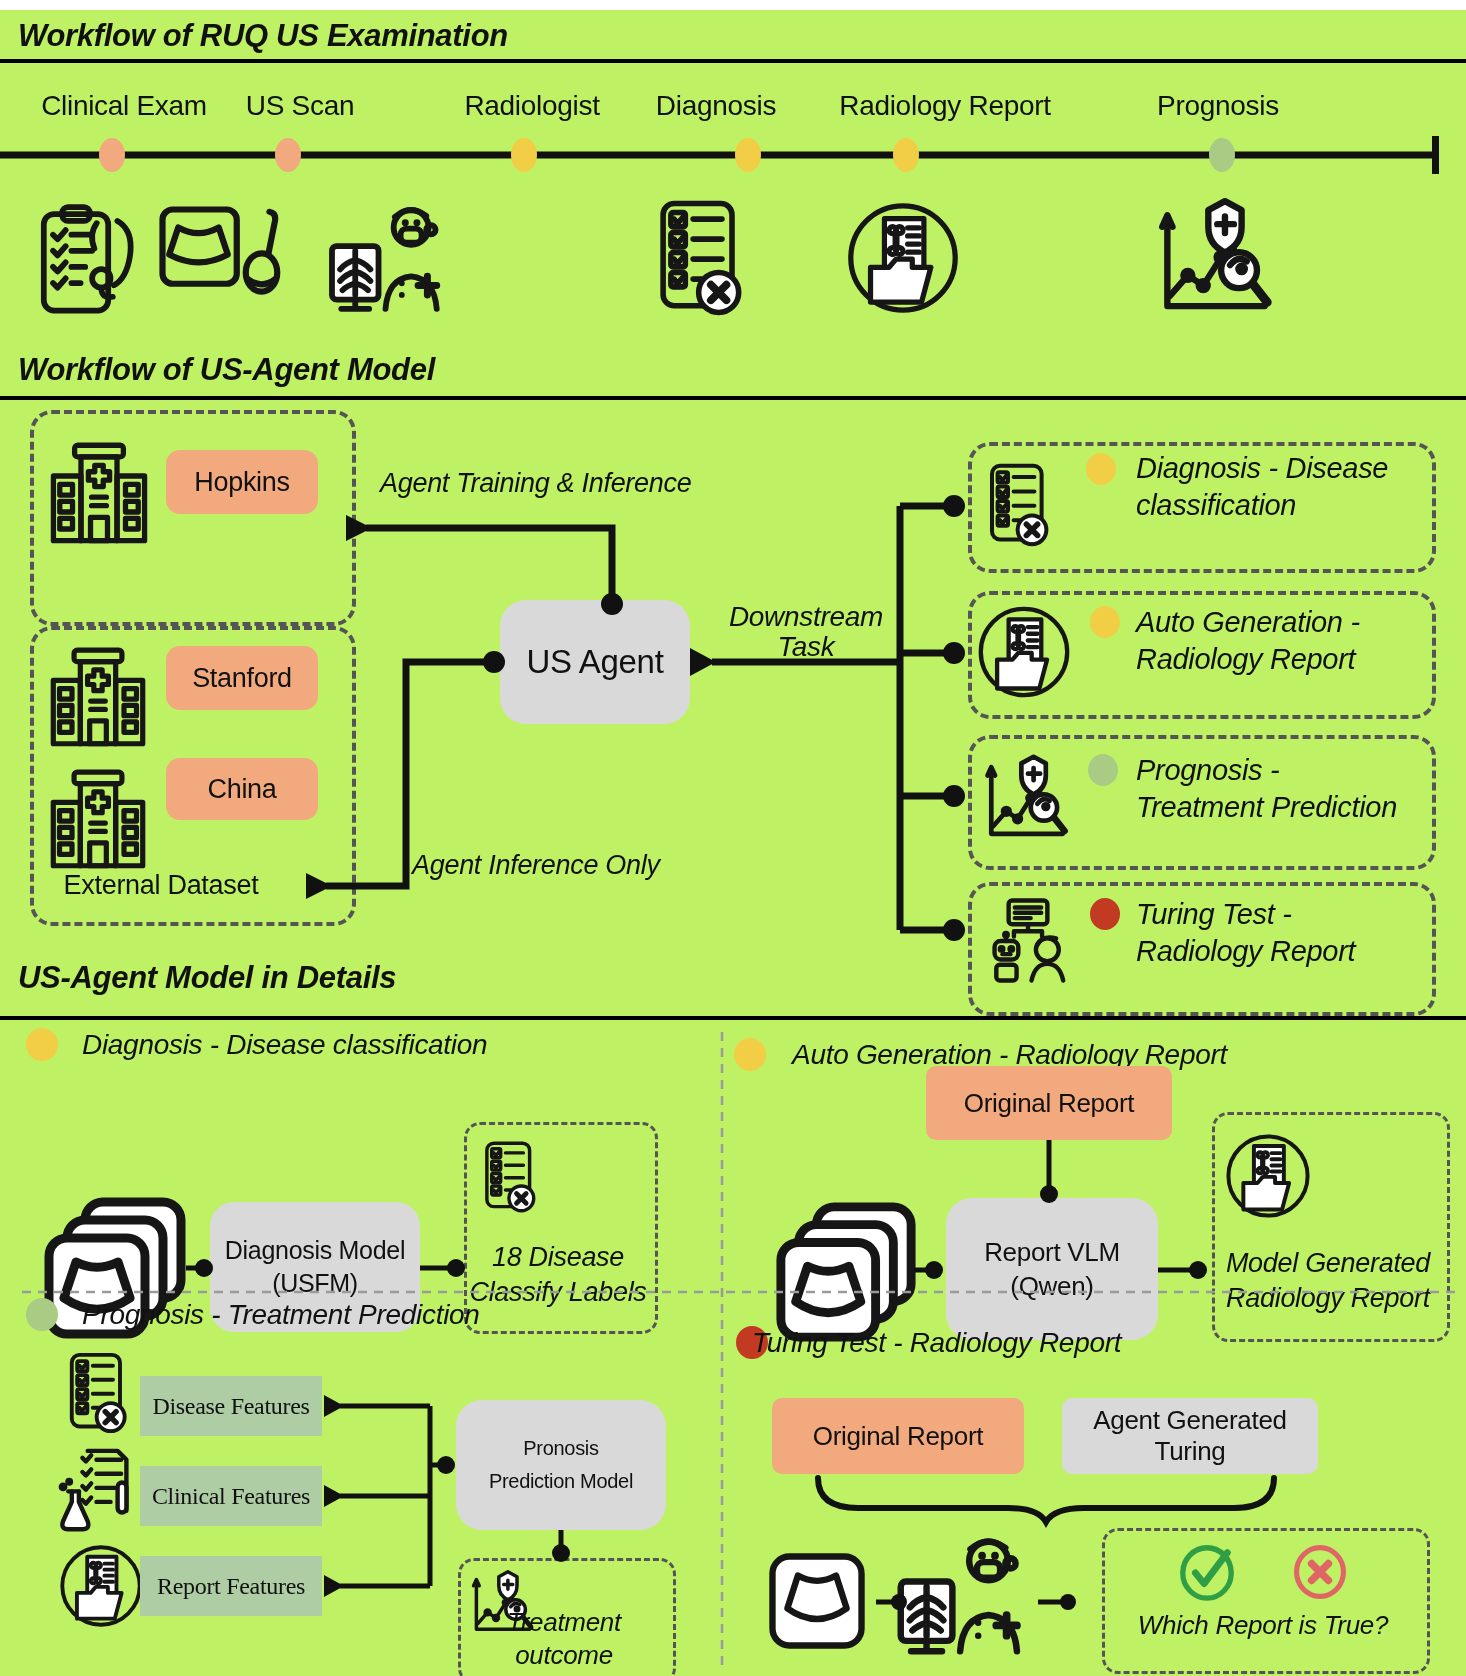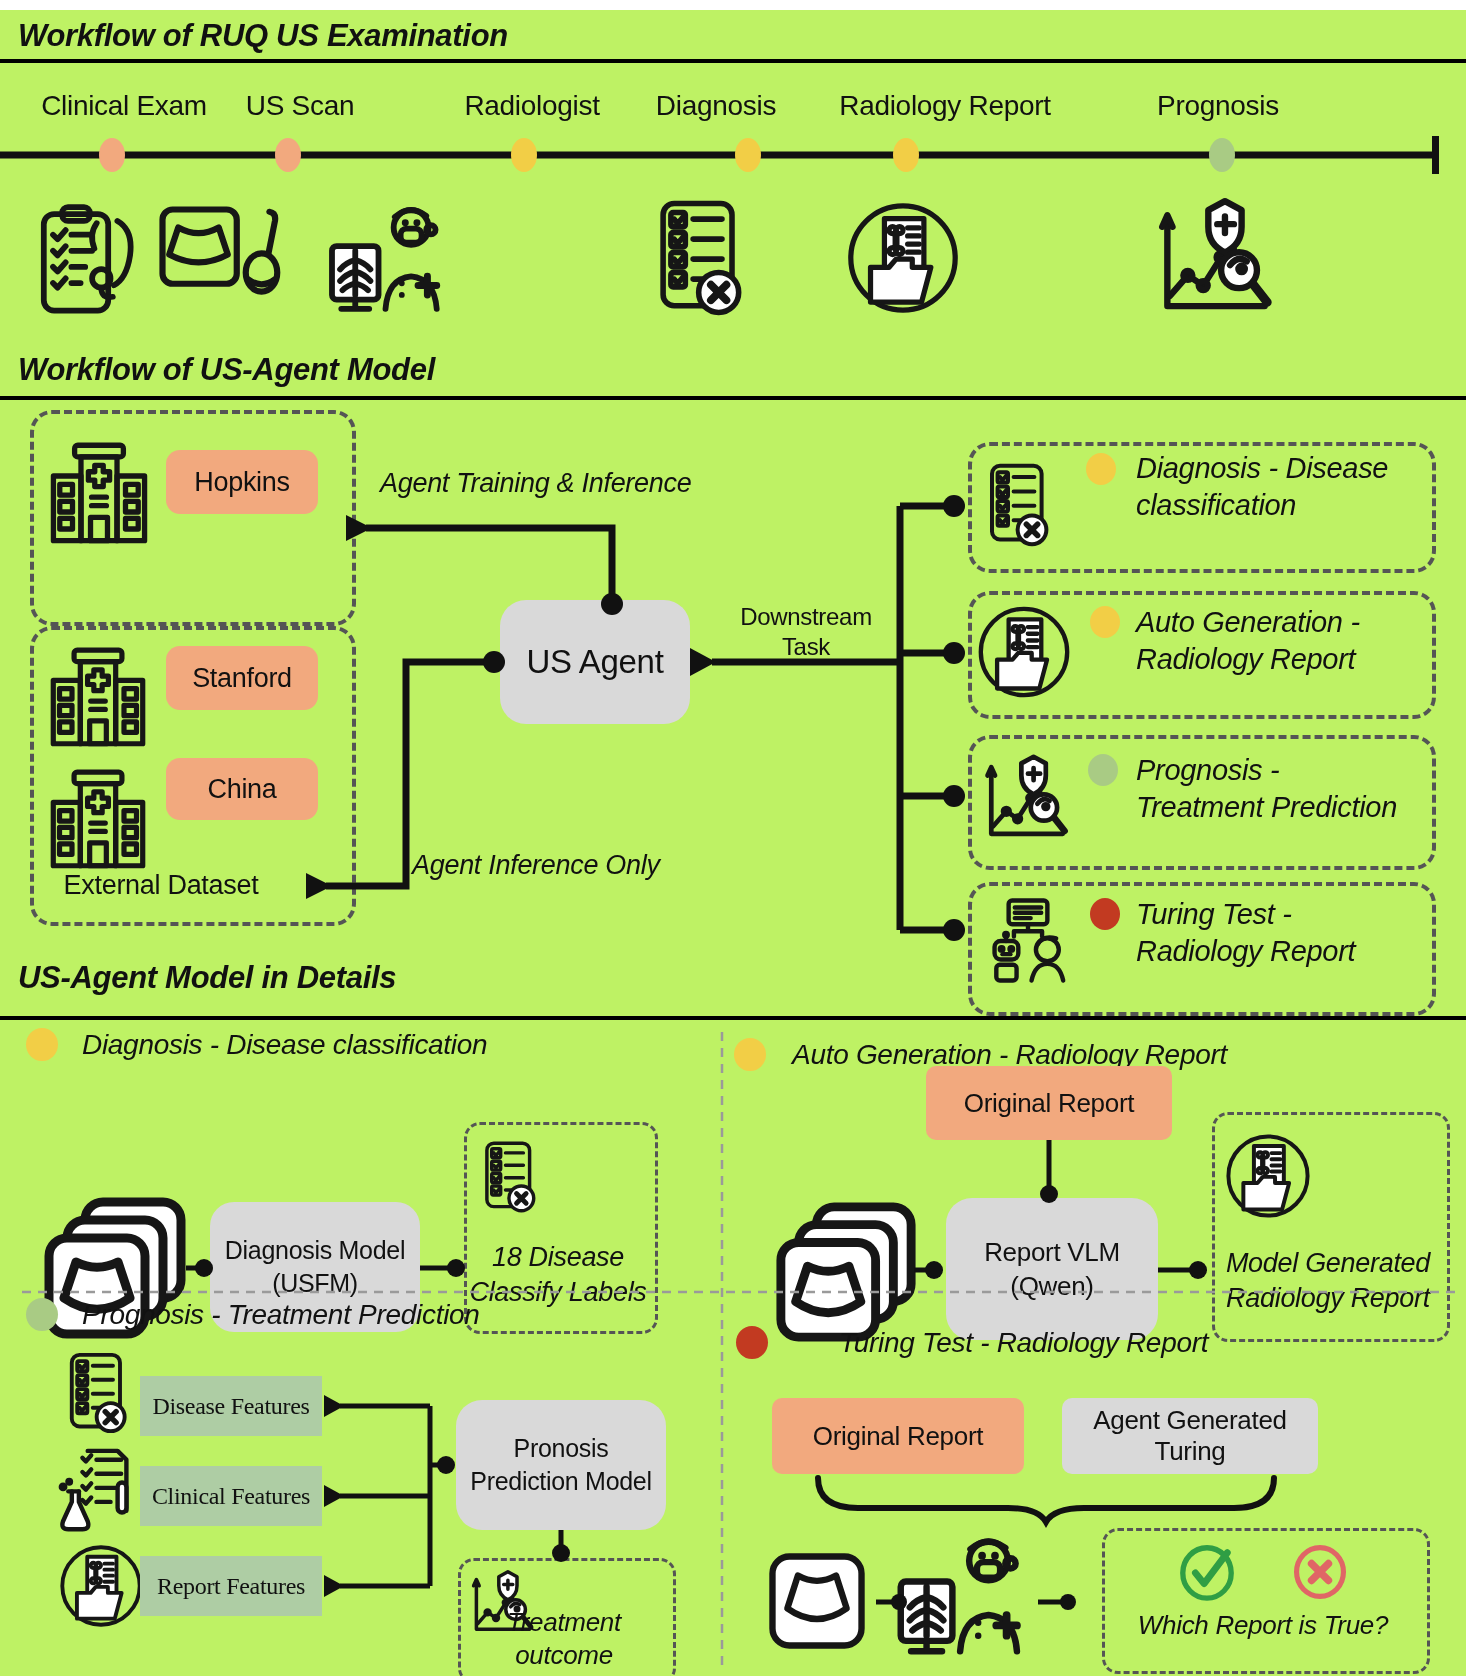--- a/index.html
+++ b/index.html
@@ -246,21 +246,21 @@
       <use href="#ic-hospital"></use>
     </svg>
   <div class="pill" style="left:166px;top:636px;width:152px;height:64px;">Stanford</div>
   <div class="pill" style="left:166px;top:748px;width:152px;height:62px;">China</div>
   <div class="abs" style="left:20px;top:860px;width:282px;text-align:center;font-size:27px;">External Dataset</div>
 
   <div class="graybox" style="left:500px;top:590px;width:190px;height:124px;font-size:33px;">US Agent</div>
 
   <div class="edge-label" style="left:380px;top:458px;">Agent Training &amp; Inference</div>
   <div class="edge-label" style="left:412px;top:840px;">Agent Inference Only</div>
-  <div class="abs" style="left:716px;top:592px;width:180px;text-align:center;font-size:24px;line-height:30px;">
+  <div class="abs" style="left:716px;top:592px;width:180px;text-align:center;font-size:28px;font-style:italic;line-height:30px;">
     <div>Downstream</div>
     <div>Task</div>
   </div>
 
   <div class="dashed-box" style="left:968px;top:432px;width:460px;height:123px;"></div>
   <svg class="lay abs" style="left:984px;top:446px" width="72" height="98">
       <use href="#ic-checkx"></use>
     </svg>
   <span class="cdot c-yellow" style="left:1086px;top:443px;width:30px;height:32px;"></span>
   <div class="tasktxt" style="left:1136px;top:440px;">
@@ -345,35 +345,35 @@
     </svg>
   <div class="greenbox" style="left:140px;top:1366px;width:182px;height:60px;">Disease Features</div>
   <svg class="lay abs" style="left:56px;top:1434px" width="88" height="100">
       <use href="#ic-flasklist"></use>
     </svg>
   <div class="greenbox" style="left:140px;top:1456px;width:182px;height:60px;">Clinical Features</div>
   <svg class="lay abs" style="left:58px;top:1532px" width="86" height="88">
       <use href="#ic-folder"></use>
     </svg>
   <div class="greenbox" style="left:140px;top:1546px;width:182px;height:60px;">Report Features</div>
-  <div class="graybox" style="left:456px;top:1390px;width:210px;height:130px;font-size:25px;line-height:33px;">
+  <div class="graybox" style="left:456px;top:1390px;width:210px;height:130px;font-size:20px;line-height:33px;">
     <div>Pronosis</div>
     <div>Prediction Model</div>
   </div>
   <div class="dashed-box sm" style="left:458px;top:1548px;width:212px;height:120px;"></div>
   <svg class="lay abs" style="left:468px;top:1556px" width="70" height="76">
       <use href="#ic-prognosis"></use>
     </svg>
   <div class="boxlabel ital" style="left:458px;top:1596px;width:212px;font-size:26px;line-height:33px;">
     <div>Treatment</div>
     <div>outcome</div>
   </div>
 
   <span class="cdot c-red" style="left:736px;top:1316px;width:32px;height:33px;"></span>
-  <div class="qhead" style="left:839px;top:1317px;font-style:italic;">Turing Test - Radiology Report</div>
+  <div class="qhead" style="left:752px;top:1317px;font-style:italic;">Turing Test - Radiology Report</div>
   <div class="pill" style="left:772px;top:1388px;width:252px;height:76px;border-radius:10px;font-size:26px;">Original Report</div>
   <div class="graybox" style="left:1062px;top:1388px;width:256px;height:76px;border-radius:10px;font-size:26px;line-height:31px;">
     <div>Agent Generated</div>
     <div>Turing</div>
   </div>
   <svg class="lay abs" style="left:764px;top:1538px" width="106" height="106">
       <use href="#ic-usimg"></use>
     </svg>
   <svg class="lay abs" style="left:893px;top:1508px" width="142" height="158">
       <use href="#ic-radiologist"></use>

